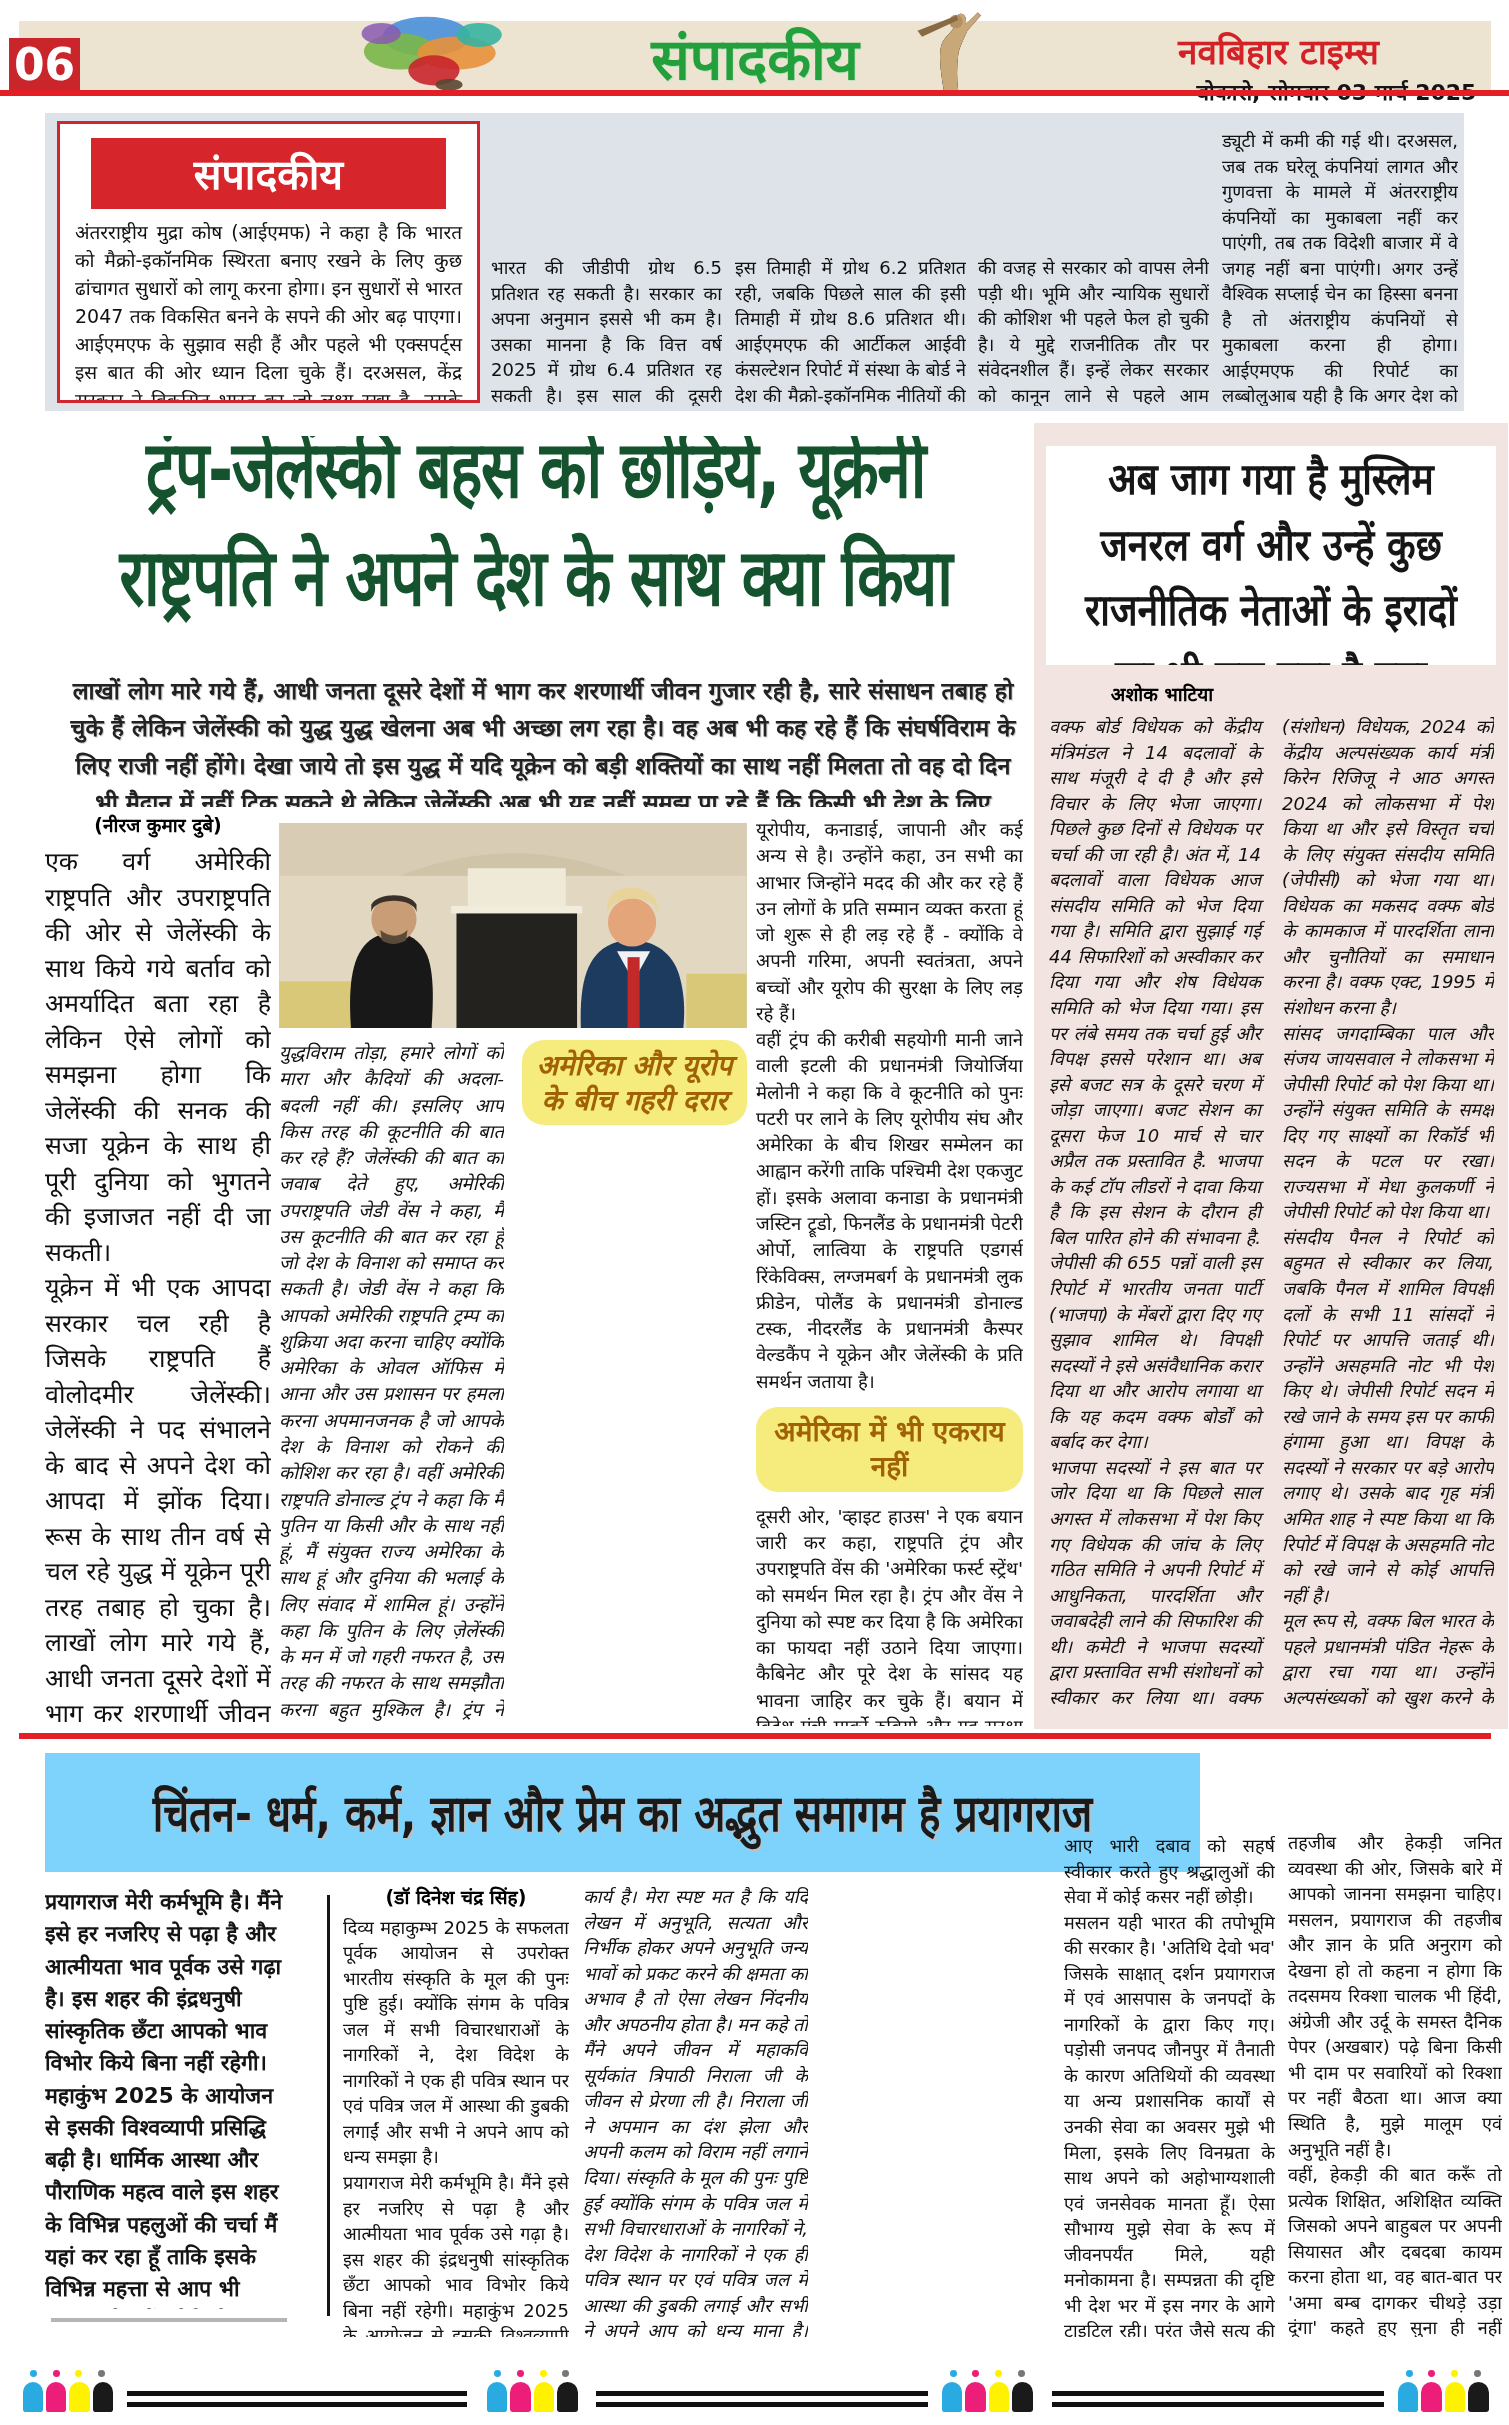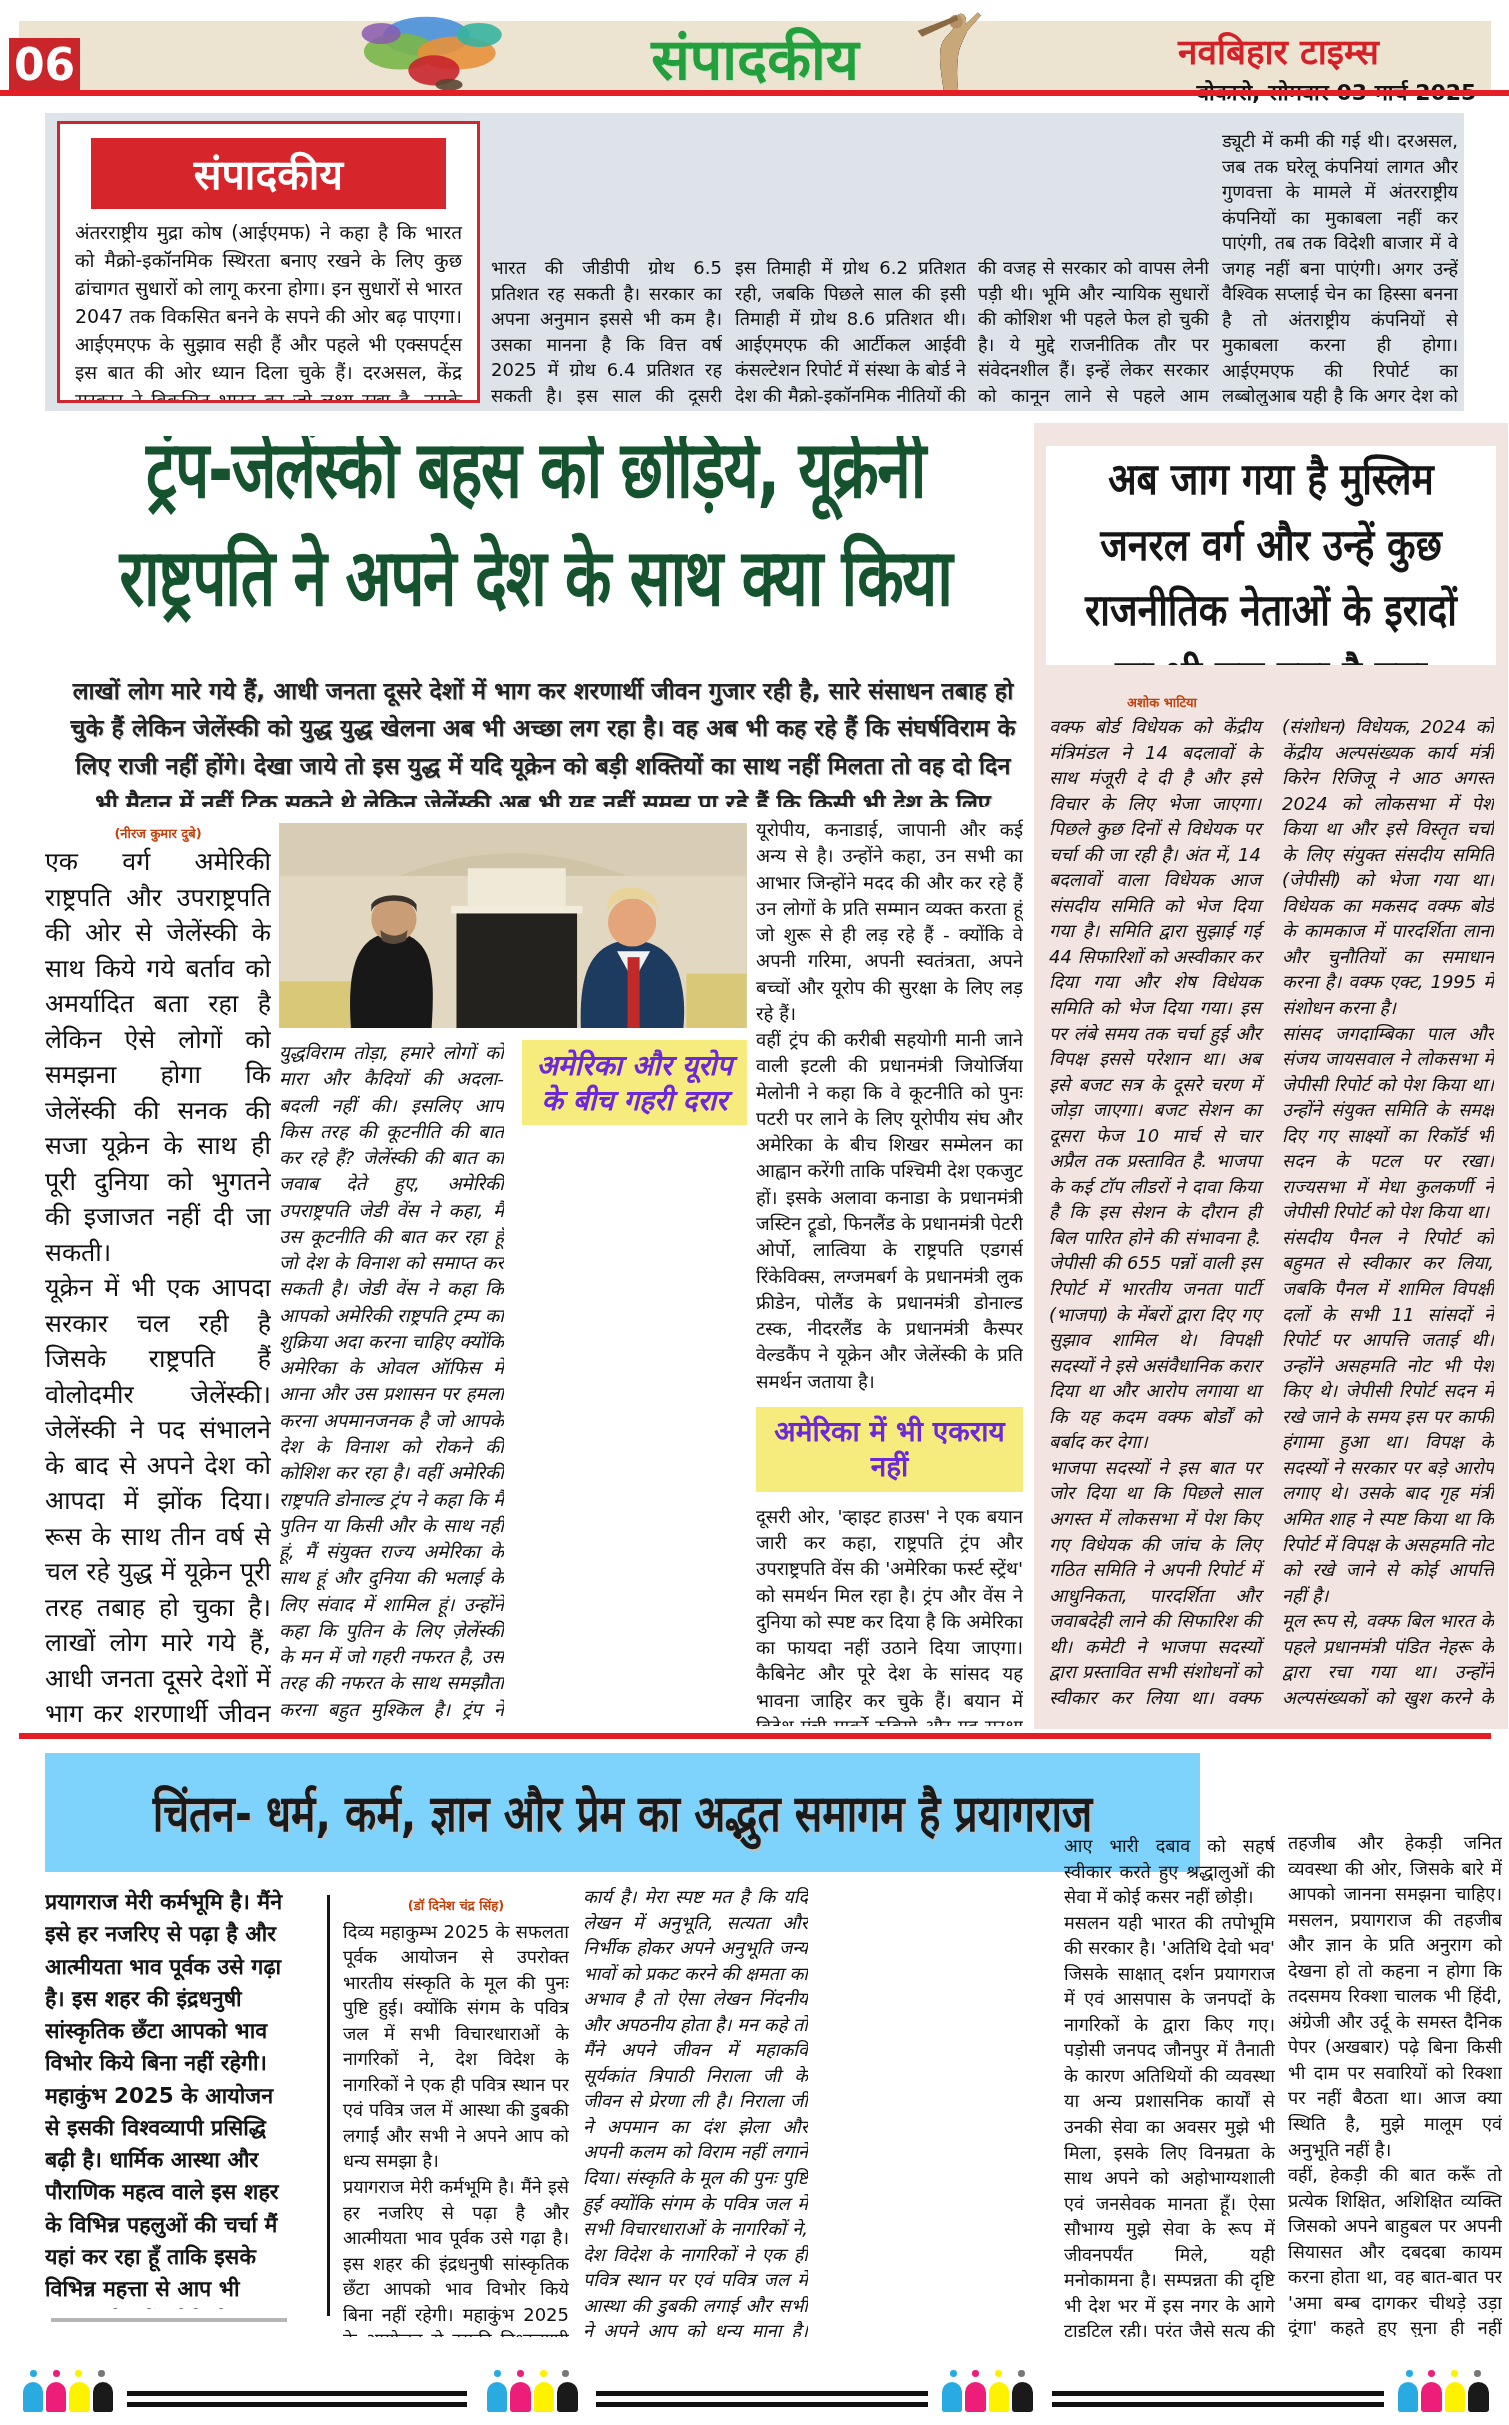--- a/index.html
+++ b/index.html
@@ -23,25 +23,25 @@
   .edit-body{font-size:19px;line-height:1.47;padding:0 15px;}
   .gr-hl-panel{background:#ffffff;}
   .gr-headline{font-weight:900;font-size:59px;color:#181818;text-align:center;line-height:1.1;
                transform:scale(0.96,1.22);transform-origin:center;}
   
   .big-headline{font-weight:900;font-size:65px;line-height:1.35;text-align:center;color:#14532d;
                 letter-spacing:-1.5px;}
   .big-headline .inner{display:inline-block;transform:scale(0.93,1.22);transform-origin:center;}
   .standfirst{font-weight:800;font-size:23.4px;line-height:1.6;text-align:center;color:#222;
               text-shadow:1.1px 1.1px 0 #cfcfcf;white-space:pre-line;}
-  .byline{font-weight:800;font-size:13px;text-align:center;color:#c2410c;margin-top:12px;}
+  .byline{font-weight:800;font-size:19px;text-align:center;color:#000000;}
   .twocol{column-count:2;column-gap:18px;font-style:italic;}
   .subhead{display:block;background:#f6ec7d;font-weight:900;font-size:28px;line-height:1.25;
-           text-align:center;padding:7.5px 3px;margin:12px 0;color:#6d28d9;
-           -webkit-column-break-inside:avoid;break-inside:avoid;}
+           text-align:center;padding:7.5px 3px;margin:12px 0;color:#a16207;
+           -webkit-column-break-inside:avoid;break-inside:avoid;border-radius:22px;}
   .pink-panel{background:#f2e5e1;}
   .pink-hl-box{background:#ffffff;}
   .pink-headline{font-weight:900;font-size:38px;line-height:1.5;text-align:center;color:#161616;
                  transform:scale(0.98,1.15);transform-origin:center;}
   
   .band-gray{background:#7dd3fc;}
   .bot-headline{font-weight:900;font-size:42px;text-align:center;color:#1a1a1a;line-height:1.2;
                 text-shadow:1.5px 1.5px 0 #bfbfbf;transform:scale(0.97,1.2);transform-origin:center;}
   .bold-col{font-weight:800;font-size:21.5px;line-height:1.5;text-align:left;white-space:pre-line;
             color:#141414;overflow:hidden;}

